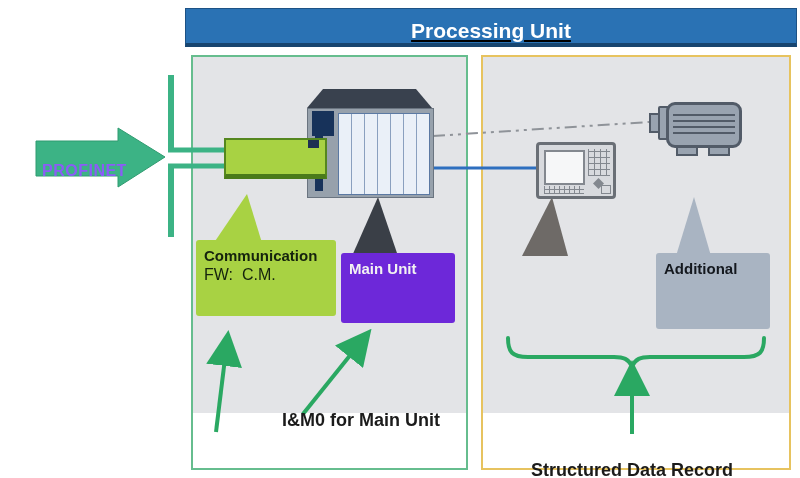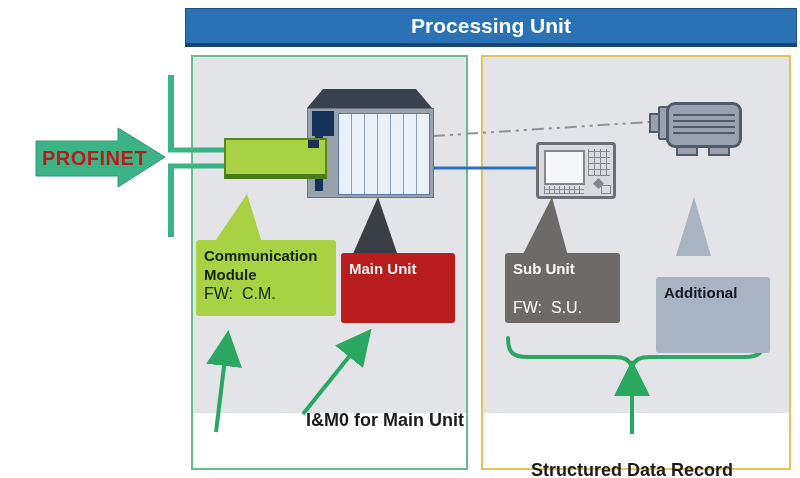--- a/index.html
+++ b/index.html
@@ -6,37 +6,37 @@
   #stage{
     position:relative;width:800px;height:478px;overflow:hidden;
     background:#ffffff;font-family:"Liberation Sans",sans-serif;
   }
   .abs{position:absolute;}
 
   
   .header{
     left:185px;top:8px;width:610px;height:34px;
     background:#2a72b4;border:1px solid #1d5285;border-bottom:4px solid #17456f;
-    display:flex;align-items:center;justify-content:center;z-index:5;
+    display:flex;align-items:flex-end;justify-content:center;z-index:5;text-decoration:underline;
   }
   .header span{color:#ffffff;font-size:21px;font-weight:700;}
 
   
   .secbox{top:55px;height:411px;z-index:1;}
   .secbox.left{left:191px;width:273px;border:2px solid #66bd8e;
     background:linear-gradient(#e3e4e7 0 356px,#ffffff 356px);}
   .secbox.right{left:481px;width:306px;border:2px solid #e7c35f;
     background:linear-gradient(#e3e4e7 0 356px,#ffffff 356px);}
 
   
   #overlay{position:absolute;left:0;top:0;z-index:2;}
 
   
   .profinet-label{
-    left:42px;top:147px;width:76px;color:#b91c1c;font-size:20px;font-weight:800;
+    left:42px;top:162px;width:76px;color:#8b5cf6;font-size:16px;font-weight:800;
     letter-spacing:.5px;z-index:4;
   }
 
   
   .rack-front{left:307px;top:108px;width:125px;height:88px;background:#97a1ac;
     border:1px solid #6a7480;z-index:3;}
   .rack-cpu{left:312px;top:111px;width:22px;height:25px;background:#17325a;z-index:3;}
   .rack-cpu-strip{left:315px;top:136px;width:8px;height:55px;background:#17325a;z-index:3;}
   .rack-slots{left:338px;top:113px;width:90px;height:80px;background:#eaf0f8;
     border:1px solid #5b79a3;z-index:3;
@@ -71,29 +71,29 @@
     border:3px solid #525b68;border-radius:9px;z-index:4;}
   .motor-fins{left:4px;top:5px;width:62px;height:26px;
     background:repeating-linear-gradient(180deg,transparent 0 4px,#525b68 4px 6px);}
 
   
   .callout{z-index:4;border-radius:3px;padding:6px 8px;box-sizing:border-box;
     display:flex;flex-direction:column;}
   .callout .t{font-size:15px;font-weight:600;line-height:19px;}
   .callout .fw{font-size:16px;font-weight:400;white-space:pre;line-height:19px;}
   .callout.comm{left:196px;top:240px;width:140px;height:76px;background:#a8d243;color:#15230d;}
-  .callout.main{left:341px;top:253px;width:114px;height:70px;background:#b91c1c;color:#f2f2f2;
+  .callout.main{left:341px;top:253px;width:114px;height:70px;background:#6d28d9;color:#f2f2f2;
     justify-content:space-between;}
   .callout.sub{left:505px;top:253px;width:115px;height:70px;background:#6e6a67;color:#ffffff;
     justify-content:space-between;}
-  .callout.drive{left:656px;top:253px;width:114px;height:76px;background:#a9b4c2;color:#14181e;margin-top:24px;}
+  .callout.drive{left:656px;top:253px;width:114px;height:76px;background:#a9b4c2;color:#14181e;}
 
   
   .anno{z-index:4;color:#1b1b1b;font-size:18px;font-weight:600;}
-  .anno.im0{left:282px;top:410px;width:182px;text-align:right;}
+  .anno.im0{left:282px;top:410px;width:182px;}
   .anno.im5{left:194px;top:431px;width:230px;}
   .anno.sdr{left:512px;top:460px;width:240px;text-align:center;}
 </style>
 </head>
 <body>
 
 <div id="stage">
 
   <div class="abs secbox left"></div>
   <div class="abs secbox right"></div>
@@ -164,29 +164,24 @@
   <div class="abs motor-foot" style="left:676px;"></div>
   <div class="abs motor-foot" style="left:708px;"></div>
   <div class="abs motor-shaft"></div>
   <div class="abs motor-flange"></div>
   <div class="abs motor-body">
     <div class="abs motor-fins"></div>
   </div>
 
   <div class="abs callout comm">
     <span class="t">Communication</span>
-    <span class="t">Module</span>
     <span class="fw">FW:  C.M.</span>
   </div>
   <div class="abs callout main">
     <span class="t">Main Unit</span>
-  </div>
-  <div class="abs callout sub">
-    <span class="t">Sub Unit</span>
-    <span class="fw">FW:  S.U.</span>
   </div>
   <div class="abs callout drive">
     <span class="t">Additional</span>
   </div>
 
   <div class="abs anno im0">I&amp;M0 for Main Unit</div>
   <div class="abs anno sdr">Structured Data Record</div>
 
 </div>
 

